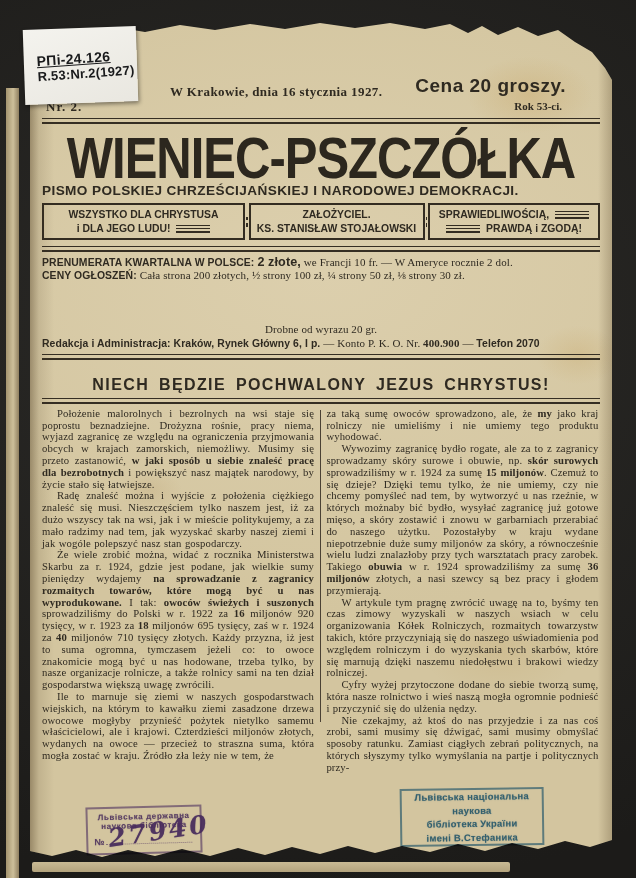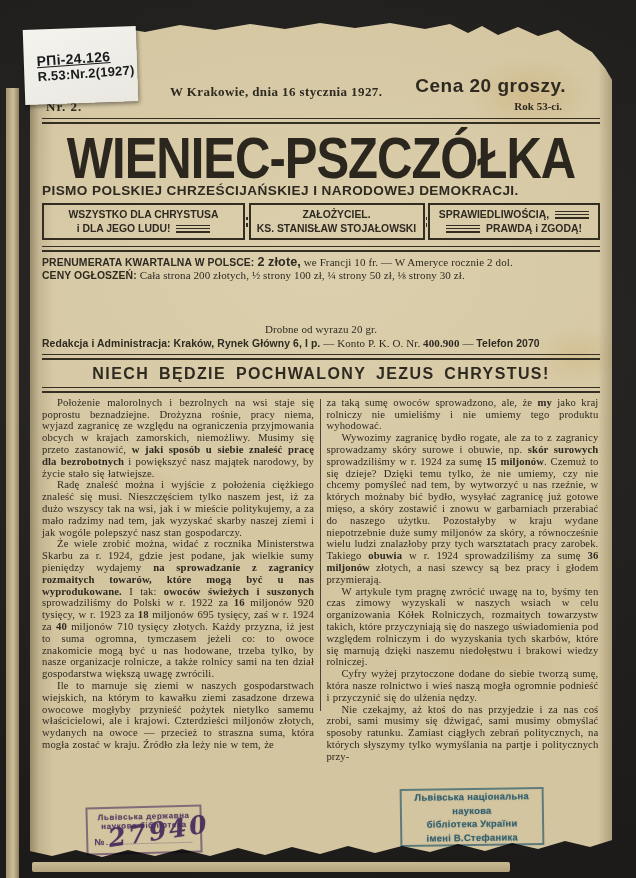--- a/index.html
+++ b/index.html
@@ -69,21 +69,21 @@
       background:repeating-linear-gradient(to bottom,#332c21 0 1.2px,transparent 1.2px 3.2px);}
   .linestack.pre{margin-left:0;margin-right:6px;}
 
   .imprint{margin-top:4px;font-size:11px;line-height:13.2px;letter-spacing:.1px;}
   .imp-line{white-space:nowrap;}
   .imp-center{text-align:center;margin-top:41px;}
   .seg-sb{font-family:"Liberation Sans",sans-serif;font-weight:bold;font-size:10.4px;}
   .seg-b{font-weight:bold;}
   .seg-bb{font-family:"Liberation Sans",sans-serif;font-weight:bold;font-size:12.6px;}
 
-  .banner{margin-top:5px;text-align:center;font-family:"Liberation Sans",sans-serif;
+  .banner{margin-top:16px;text-align:center;font-family:"Liberation Sans",sans-serif;
       font-weight:bold;font-size:16px;letter-spacing:1.4px;word-spacing:4px;white-space:nowrap;}
 
   .article-title{margin:3px 0 0;text-align:center;font-family:"Liberation Serif",serif;
       font-weight:bold;font-size:37px;line-height:42px;letter-spacing:1px;}
 
   .columns{display:flex;margin-top:4px;}
   .col{width:272px;}
   .col-divider{width:1.4px;height:312px;background:#4a4134;margin:2px 5px 0 6px;flex:none;}
   .body-par{margin:0;text-indent:15px;text-align:justify;
       font-size:10.7px;line-height:11.8px;letter-spacing:.1px;word-spacing:.6px;}

